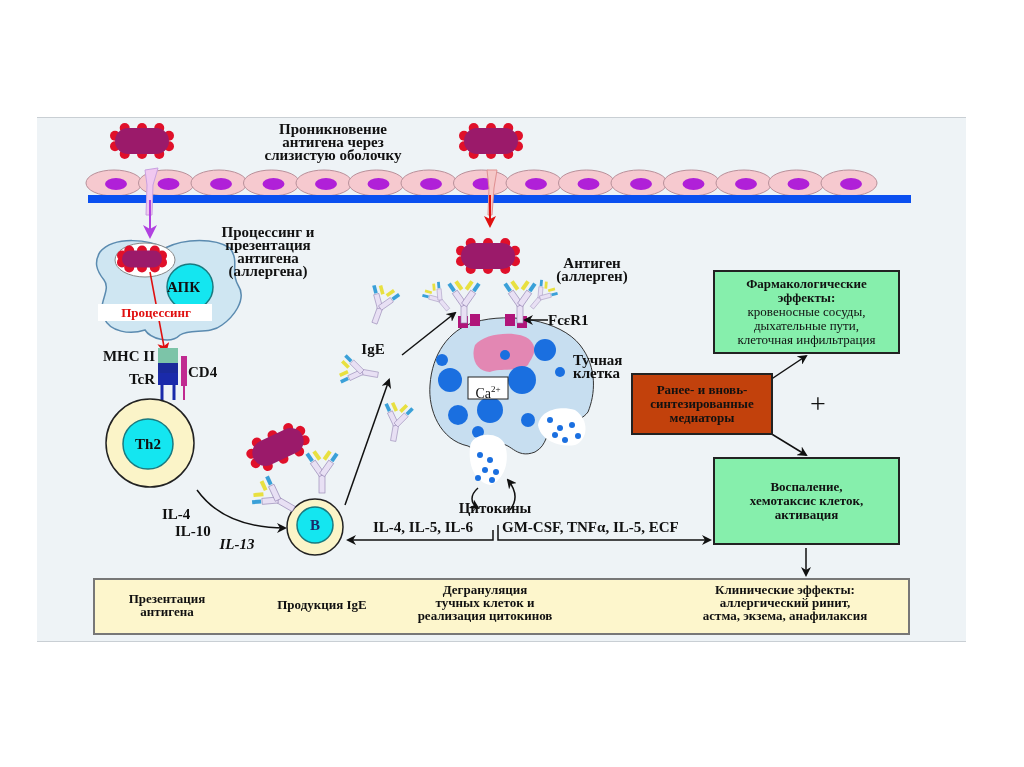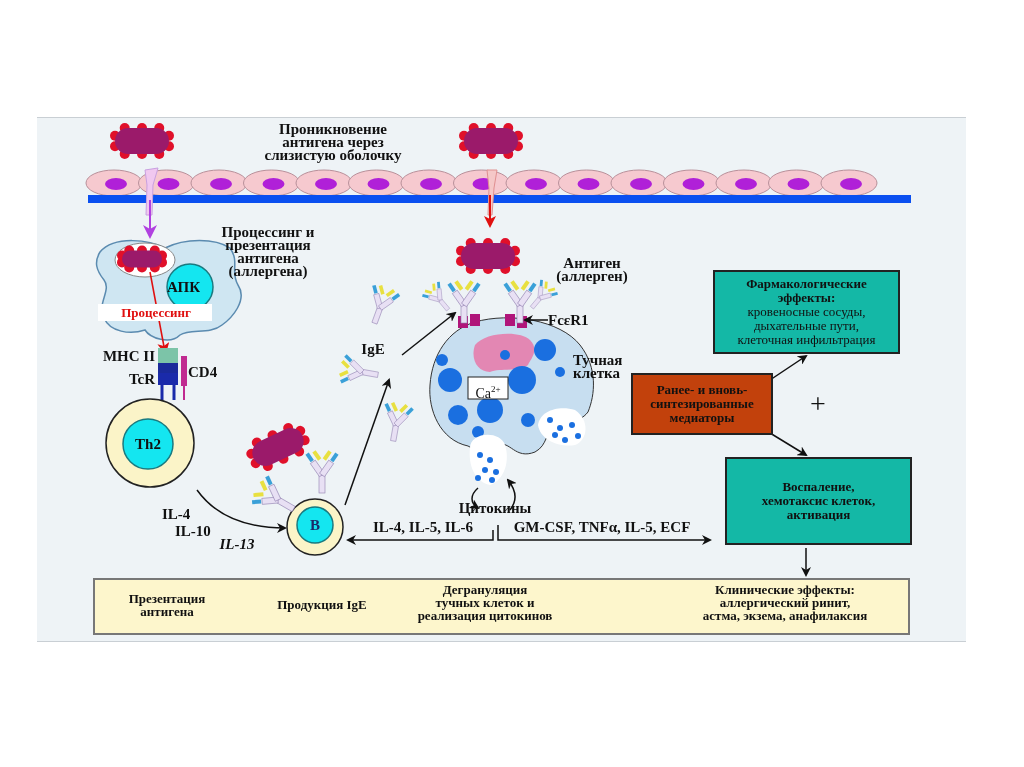--- a/index.html
+++ b/index.html
@@ -1,20 +1,20 @@
 <!DOCTYPE html>
 <html><head>
 <meta charset="utf-8">
 <style>
   html, body { margin:0; padding:0; background:#ffffff; }
   body { width:1024px; height:767px; position:relative; overflow:hidden; font-family:"Liberation Serif", serif; }
   #slide { position:absolute; left:37px; top:117px; width:929px; height:523px; background:#eef3f6; border-top:1px solid #c9cfd4; border-bottom:1px solid #c9cfd4; }
   svg#dia { position:absolute; left:0; top:0; width:1024px; height:767px; }
   .lbl { position:absolute; font-weight:bold; color:#111; font-size:15px; line-height:13px; text-align:center; white-space:nowrap; }
-  .box { position:absolute; border:2px solid #222; background:#14b8a6; display:flex; flex-direction:column; justify-content:center; align-items:center; text-align:center; font-size:13px; line-height:14px; color:#111; }
+  .box { position:absolute; border:2px solid #222; background:#86efac; display:flex; flex-direction:column; justify-content:center; align-items:center; text-align:center; font-size:13px; line-height:14px; color:#111; }
   .box .b { font-weight:bold; }
   .wbox { background:#c2410c; }
   #bottom-bar { position:absolute; left:93px; top:578px; width:813px; height:53px; background:#fdf6cc; border:2px solid #777; }
   .btxt { position:absolute; font-weight:bold; font-size:13px; line-height:13px; text-align:center; color:#111; white-space:nowrap; }
   .red { color:#e01010; }
 </style>
 </head>
 <body>
 
 <div id="slide"></div>
@@ -351,36 +351,36 @@
 <div class="lbl" style="left:548px;top:314px;width:50px;text-align:left;">FcεR1</div>
 <div class="lbl" style="left:573px;top:354px;width:70px;text-align:left;">
   <div>Тучная</div>
   <div>клетка</div>
 </div>
 <div class="lbl" style="left:470px;top:383px;width:36px;font-weight:normal;font-size:14px;">
   <span>Ca</span><sup style="font-size:9px;">2+</sup>
 </div>
 <div class="lbl" style="left:455px;top:502px;width:80px;">Цитокины</div>
 <div class="lbl" style="left:368px;top:521px;width:110px;">IL-4, IL-5, IL-6</div>
-<div class="lbl" style="left:502px;top:521px;width:200px;text-align:center;font-family:Liberation Serif, serif;">GM-CSF, TNFα, IL-5, ECF</div>
+<div class="lbl" style="left:502px;top:521px;width:200px;text-align:left;font-family:Liberation Serif, serif;">GM-CSF, TNFα, IL-5, ECF</div>
 <div class="lbl" style="left:803px;top:390px;width:30px;font-size:28px;line-height:28px;font-weight:normal;">+</div>
 
 <div class="box" style="left:713px;top:270px;width:183px;height:80px;">
   <div class="b">Фармакологические</div>
   <div class="b">эффекты:</div>
   <div>кровеносные сосуды,</div>
   <div>дыхательные пути,</div>
   <div>клеточная инфильтрация</div>
 </div>
 <div class="box wbox" style="left:631px;top:373px;width:138px;height:58px;">
   <div class="b">Ранее- и вновь-</div>
   <div class="b">синтезированные</div>
   <div class="b">медиаторы</div>
 </div>
-<div class="box" style="left:713px;top:457px;width:183px;height:84px;margin-left:12px;">
+<div class="box" style="left:713px;top:457px;width:183px;height:84px;">
   <div class="b">Воспаление,</div>
   <div class="b">хемотаксис клеток,</div>
   <div class="b">активация</div>
 </div>
 
 <div id="bottom-bar"></div>
 <div class="btxt" style="left:112px;top:592px;width:110px;">
   <div>Презентация</div>
   <div>антигена</div>
 </div>

